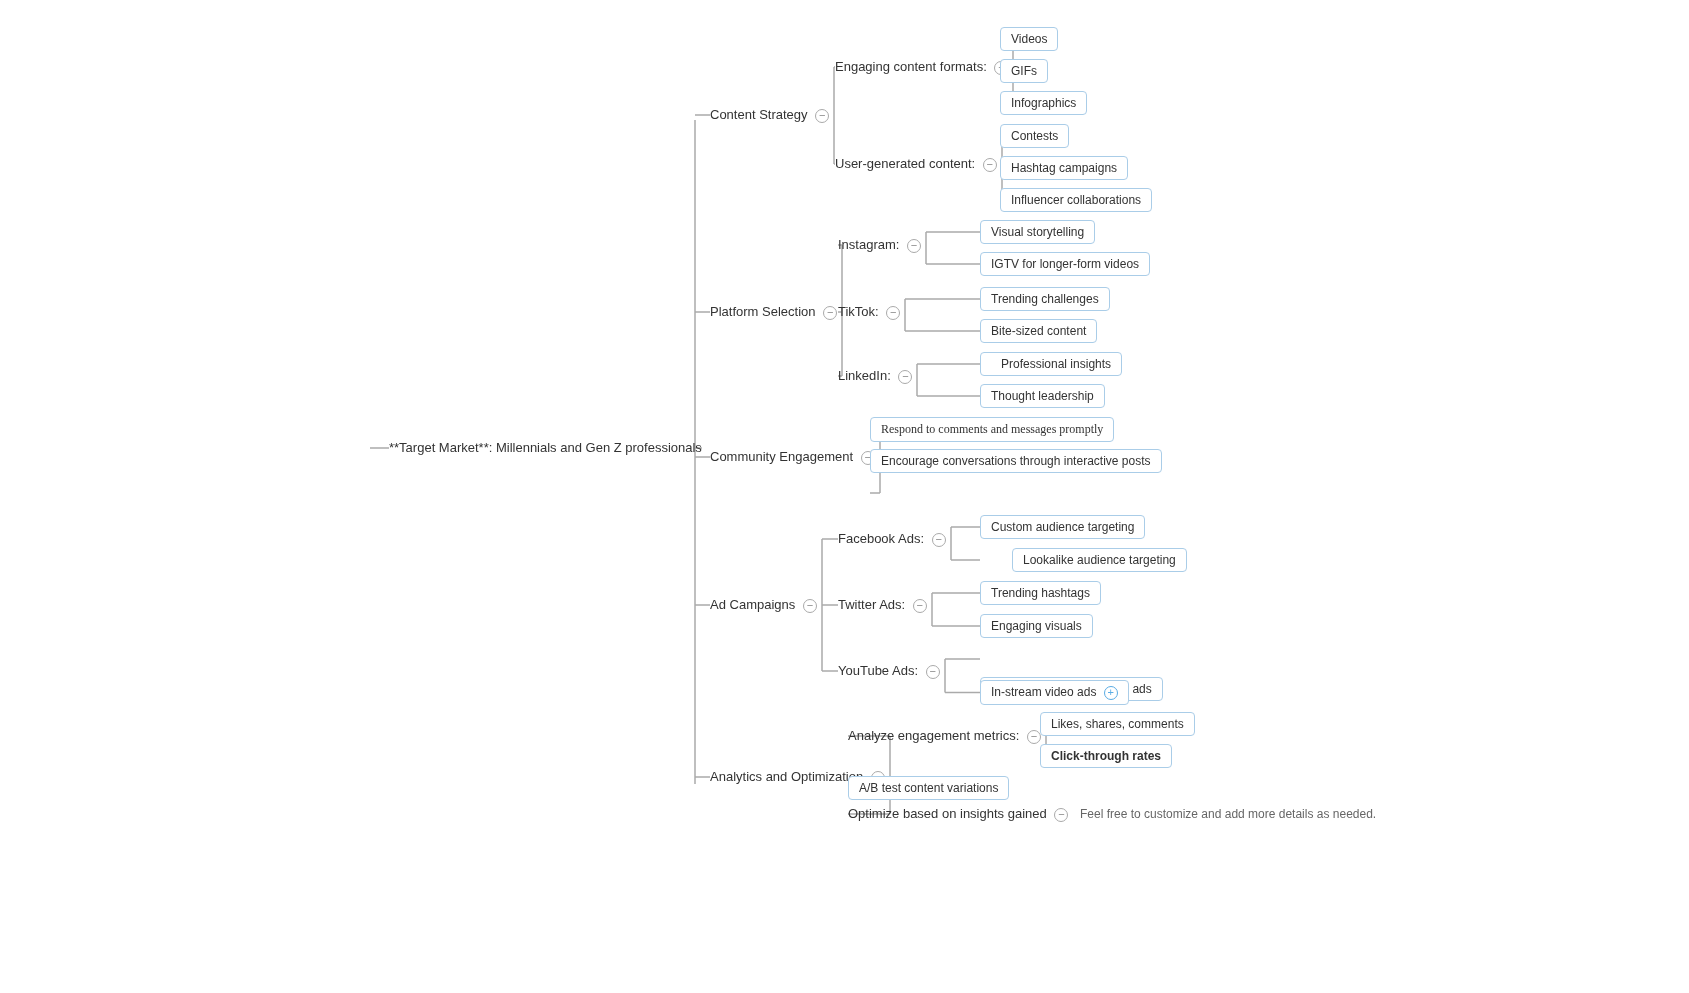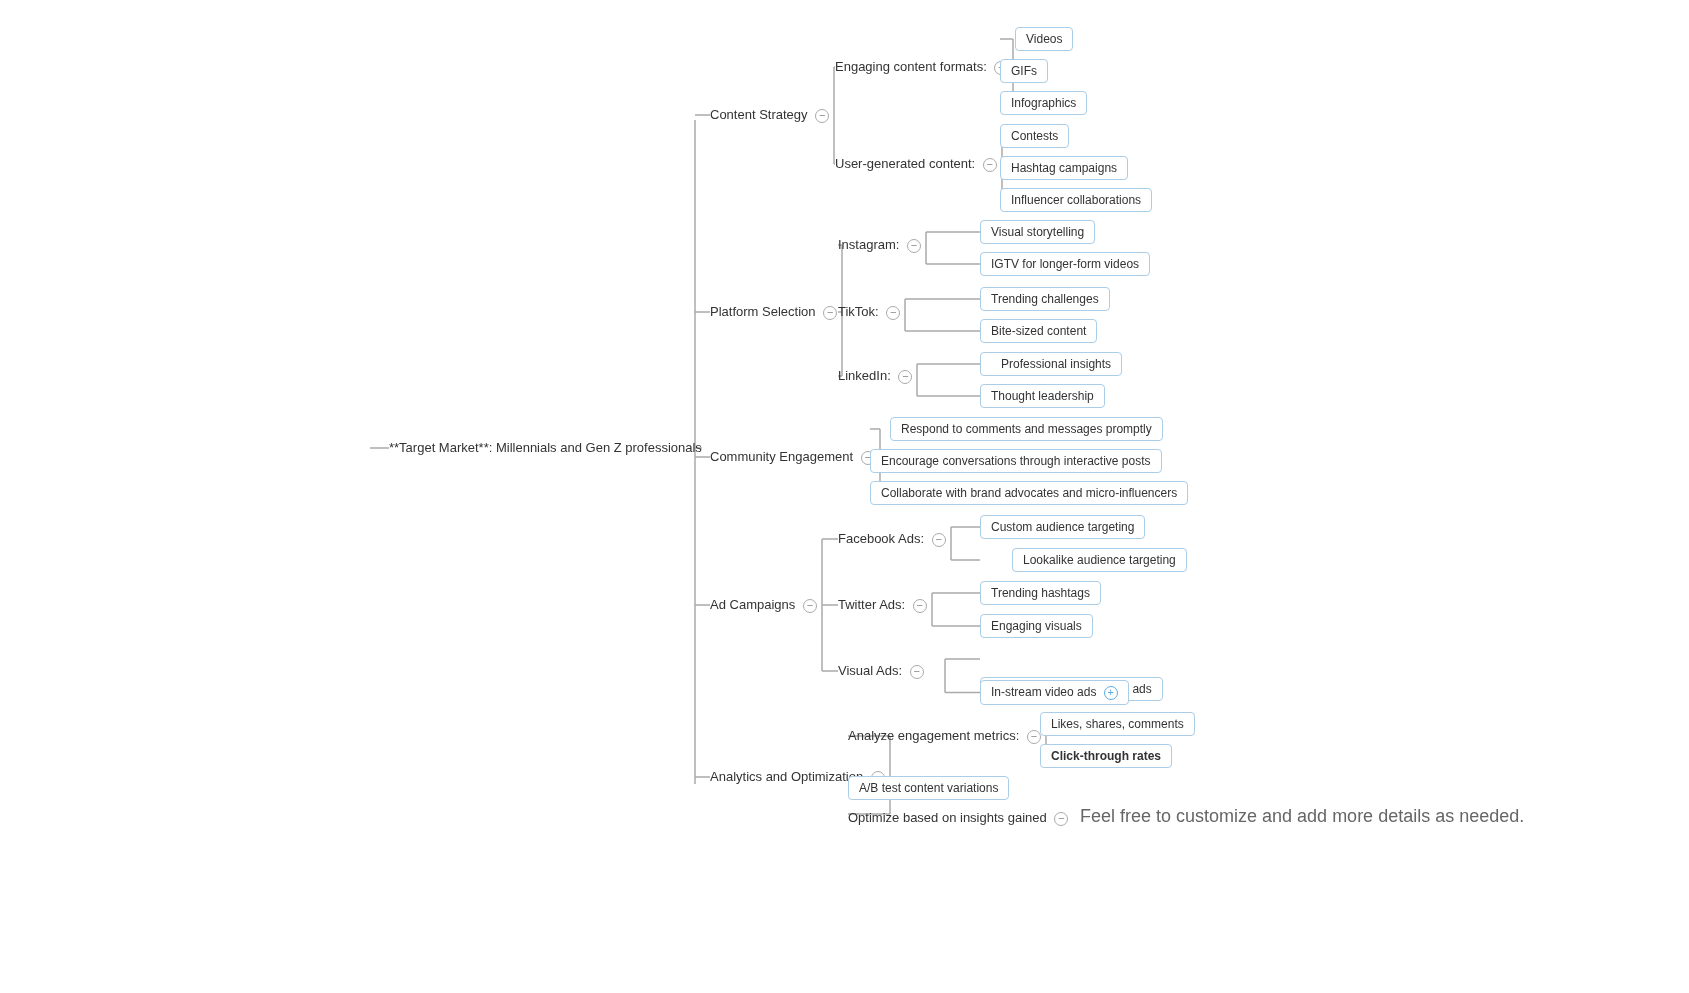--- a/index.html
+++ b/index.html
@@ -144,21 +144,21 @@
 
   <div class="node node-branch" id="content-strategy" style="left:710px; top:107px;">
     <span>Content Strategy</span>
     <span class="collapse-btn">−</span>
   </div>
 
   <div class="node node-label" style="left:835px; top:59px;">
     <span>Engaging content formats:</span>
     <span class="collapse-btn">−</span>
   </div>
-  <div class="node node-leaf" style="left:1000px; top:27px;margin-left:15px;">Videos</div>
+  <div class="node node-leaf" style="left:1000px; top:27px;">Videos</div>
   <div class="node node-leaf" style="left:1000px; top:59px;">GIFs</div>
   <div class="node node-leaf" style="left:1000px; top:91px;">Infographics</div>
 
   <div class="node node-label" style="left:835px; top:156px;">
     <span>User-generated content:</span>
     <span class="collapse-btn">−</span>
   </div>
   <div class="node node-leaf" style="left:1000px; top:124px;">Contests</div>
   <div class="node node-leaf" style="left:1000px; top:156px;">Hashtag campaigns</div>
   <div class="node node-leaf" style="left:1000px; top:188px;">Influencer collaborations</div>
@@ -186,23 +186,22 @@
     <span>LinkedIn:</span>
     <span class="collapse-btn">−</span>
   </div>
   <div class="node node-leaf" style="left:980px; top:352px;padding-left:20px;">Professional insights</div>
   <div class="node node-leaf" style="left:980px; top:384px;">Thought leadership</div>
 
   <div class="node node-branch" id="community-engagement" style="left:710px; top:449px;">
     <span>Community Engagement</span>
     <span class="collapse-btn">−</span>
   </div>
-  <div class="node node-leaf" style="left:890px; top:417px;">Respond to comments and messages promptly</div>
+  <div class="node node-leaf" style="left:870px; top:417px;font-family:Liberation Serif, serif;">Respond to comments and messages promptly</div>
   <div class="node node-leaf" style="left:870px; top:449px;">Encourage conversations through interactive posts</div>
-  <div class="node node-leaf" style="left:870px; top:481px;">Collaborate with brand advocates and micro-influencers</div>
 
   <div class="node node-branch" id="ad-campaigns" style="left:710px; top:597px;">
     <span>Ad Campaigns</span>
     <span class="collapse-btn">−</span>
   </div>
 
   <div class="node node-label" style="left:838px; top:531px;">
     <span>Facebook Ads:</span>
     <span class="collapse-btn">−</span>
   </div>
@@ -210,21 +209,21 @@
   <div class="node node-leaf" style="left:1012px; top:548px;">Lookalike audience targeting</div>
 
   <div class="node node-label" style="left:838px; top:597px;">
     <span>Twitter Ads:</span>
     <span class="collapse-btn">−</span>
   </div>
   <div class="node node-leaf" style="left:980px; top:581px;">Trending hashtags</div>
   <div class="node node-leaf" style="left:980px; top:614px;">Engaging visuals</div>
 
   <div class="node node-label" style="left:838px; top:663px;">
-    <span>Visual Ads:</span>
+    <span>YouTube Ads:</span>
     <span class="collapse-btn">−</span>
   </div>
   <div class="node node-leaf" style="left:980px; top:677px;padding-left:32px;">Pre-roll and skippable ads</div>
   <div class="node node-leaf" style="left:980px; top:680px;">In-stream video ads
     <span class="collapse-btn collapse-plus" style="border-color:#5aace4; color:#5aace4;">+</span>
   </div>
 
   <div class="node node-branch" id="analytics" style="left:710px; top:769px;">
     <span>Analytics and Optimization</span>
     <span class="collapse-btn">−</span>
@@ -235,16 +234,16 @@
     <span class="collapse-btn">−</span>
   </div>
   <div class="node node-leaf" style="left:1040px; top:712px;">Likes, shares, comments</div>
   <div class="node node-leaf" style="left:1040px; top:744px;font-weight:bold;">Click-through rates</div>
 
   <div class="node node-leaf" style="left:848px; top:776px;text-align:right;">A/B test content variations</div>
 
   <div class="node node-label" style="left:848px; top:806px;">
     <span>Optimize based on insights gained</span>
     <span class="collapse-btn">−</span>
-    <span style="margin-left:8px; color:#666; font-size:18px;">Feel free to customize and add more details as needed.</span>
+    <span style="margin-left:8px; color:#666; font-size:12px;">Feel free to customize and add more details as needed.</span>
   </div>
 
 </div>
 
 </body></html>

